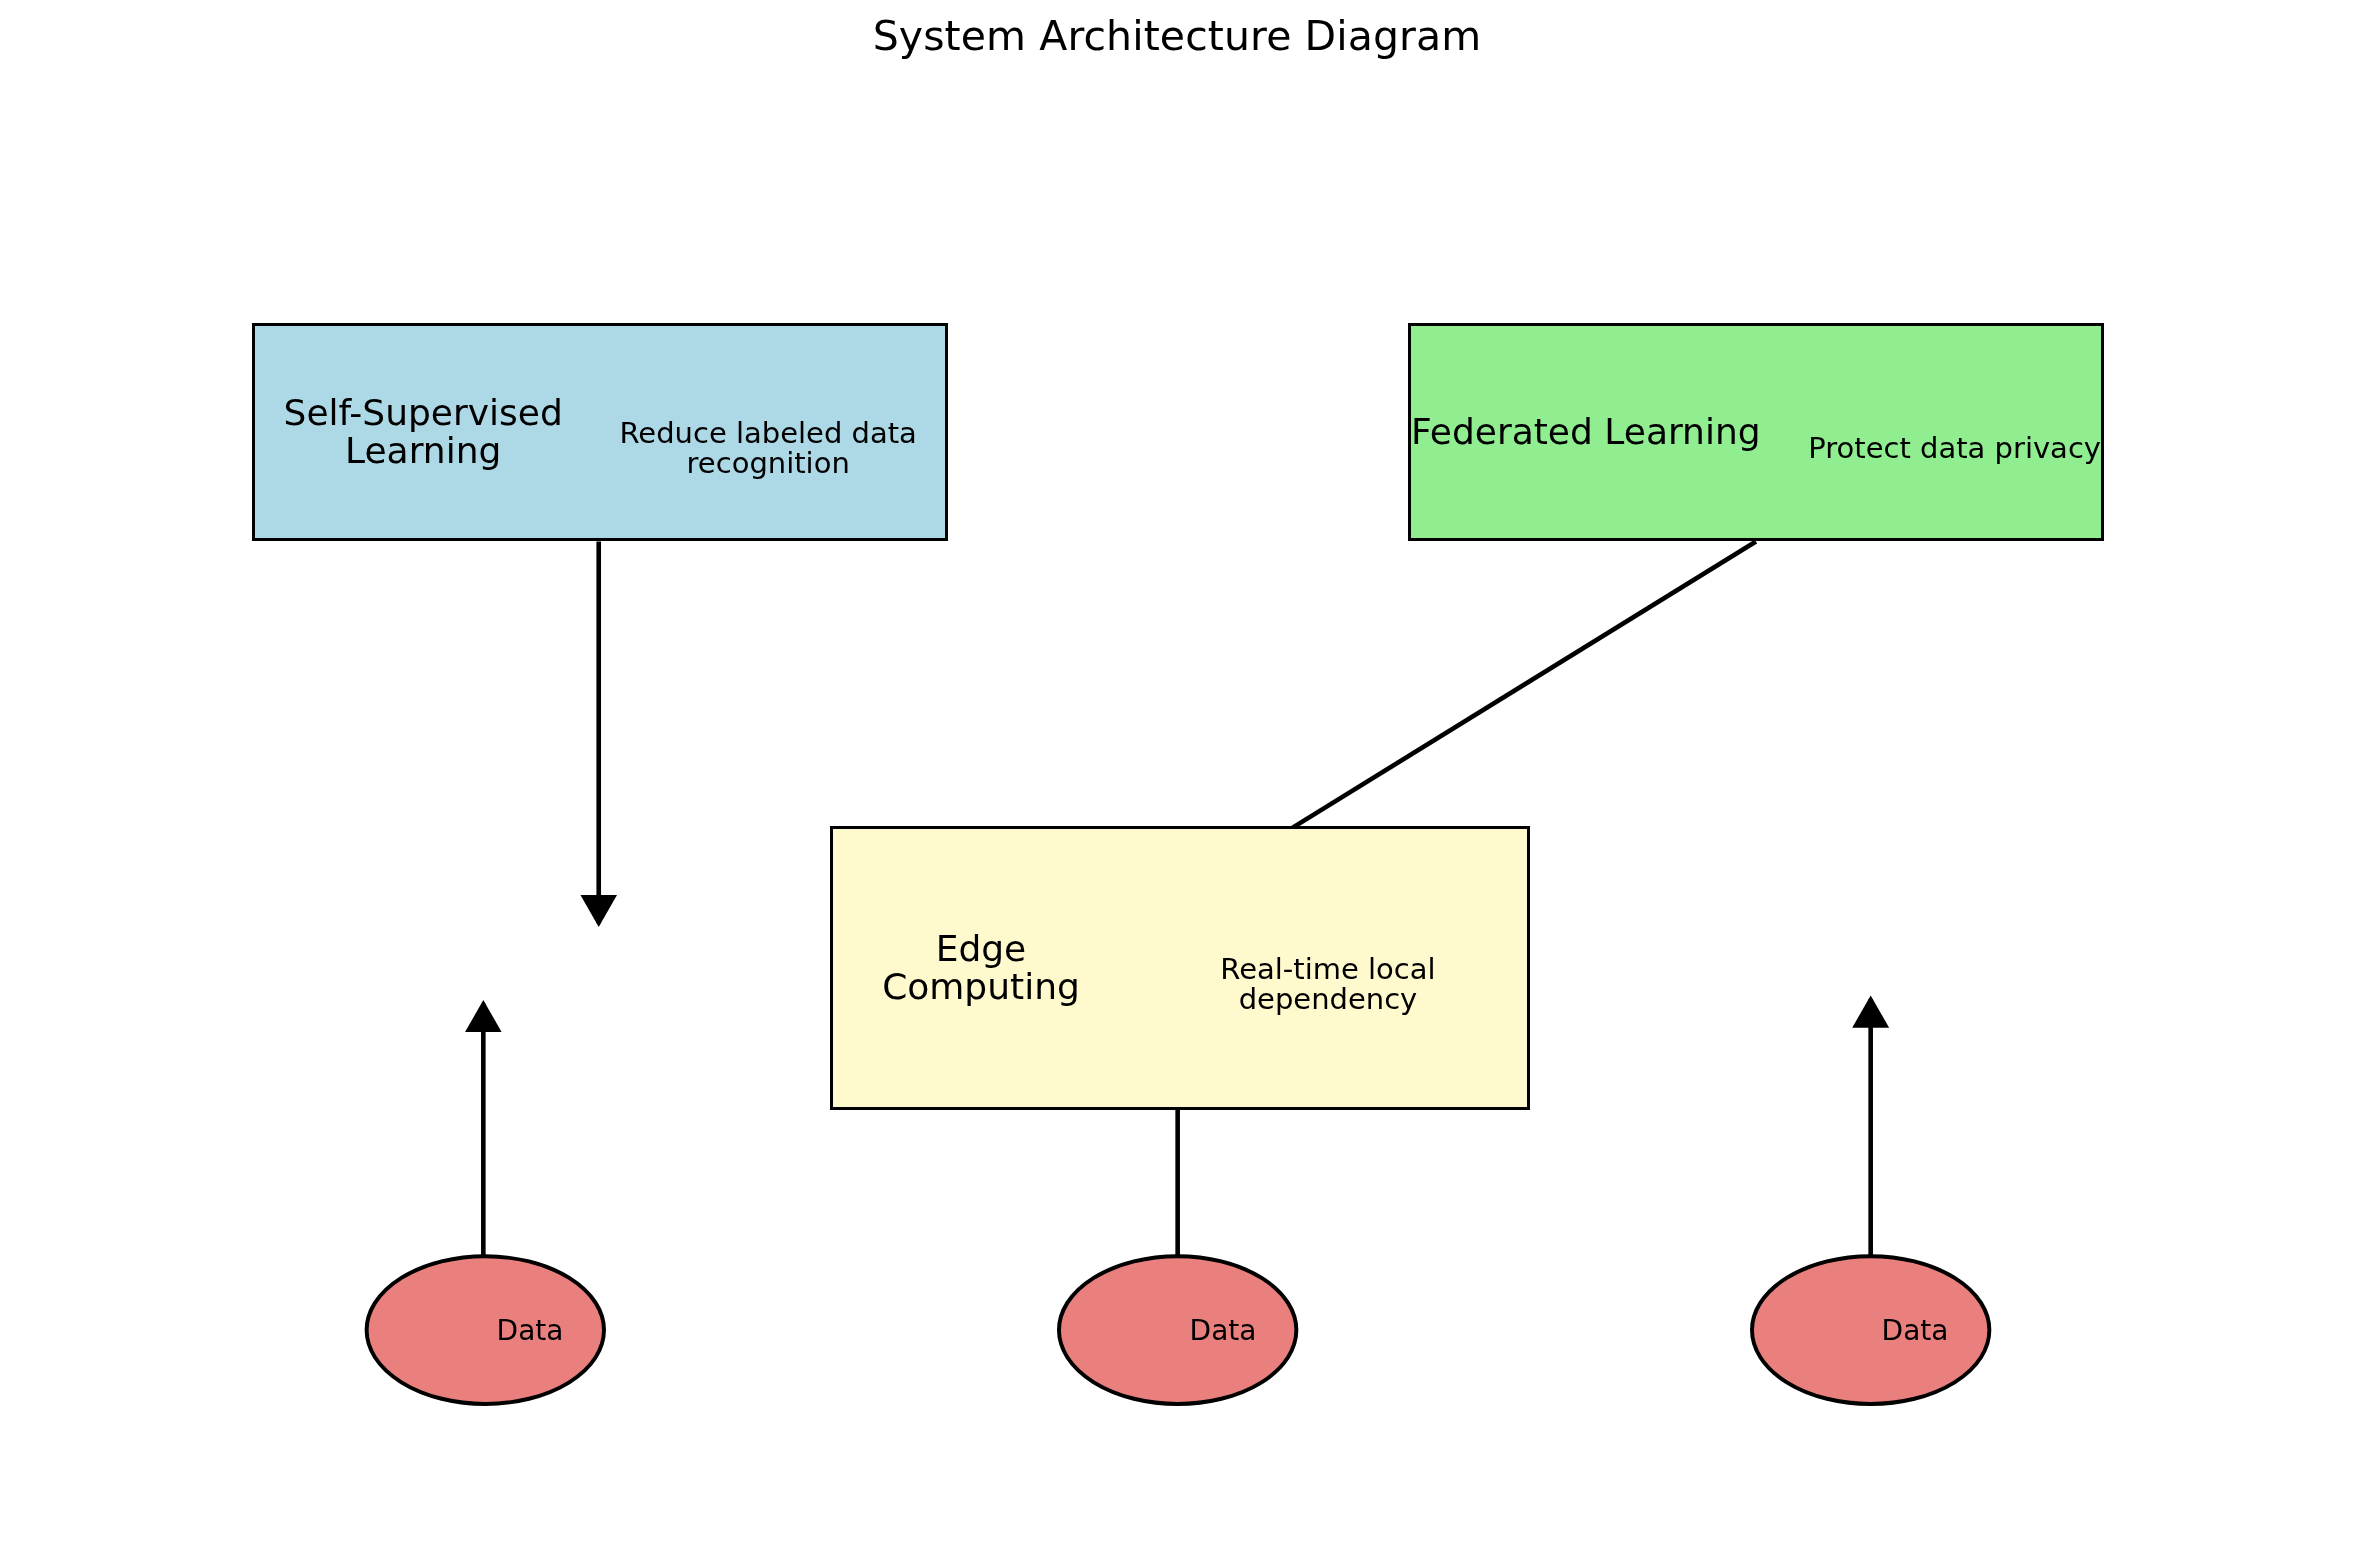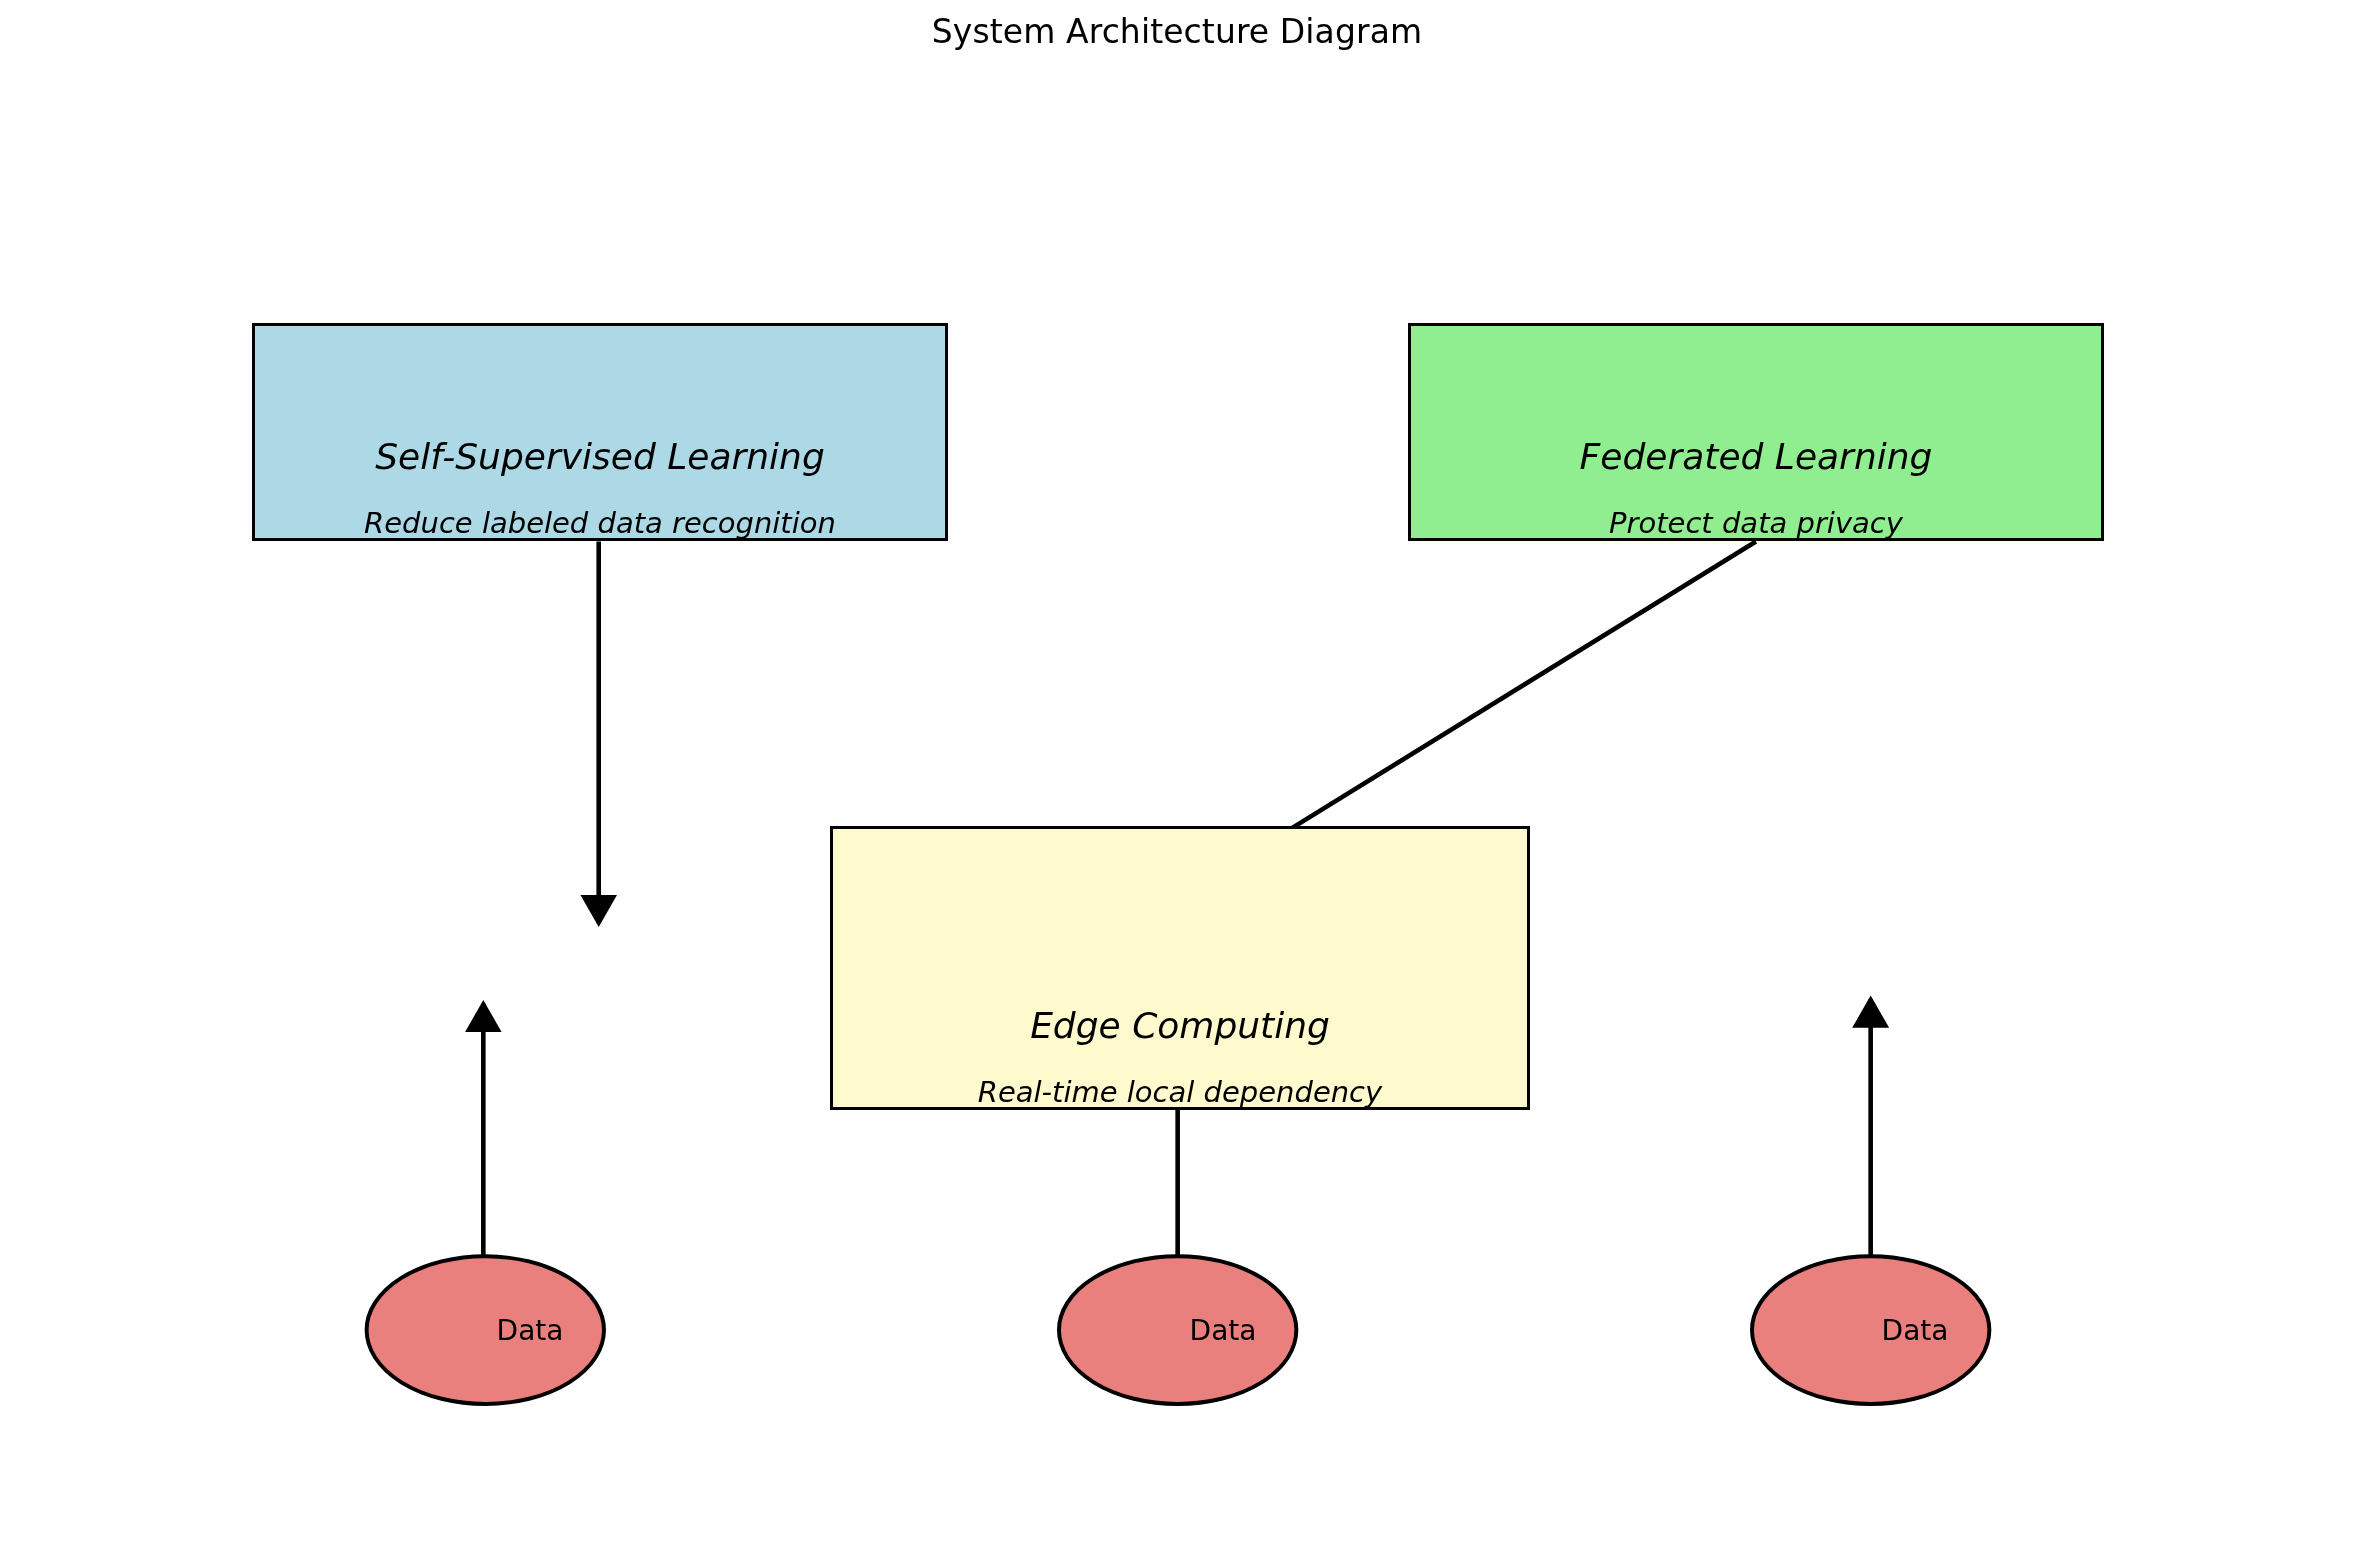--- a/index.html
+++ b/index.html
@@ -23,34 +23,33 @@
     top: 0;
     width: 2354px;
     height: 1565px;
   }
   .figure-title {
     position: absolute;
     left: 0;
     top: 12px;
     width: 2354px;
     text-align: center;
-    font-size: 33px;
+    font-size: 41px;
     color: #000000;
     letter-spacing: 0.1px;
     white-space: nowrap;
   }
   .node-box {
     position: absolute;
     border: 3.3px solid #000000;
     box-sizing: border-box;
     display: flex;
-    flex-direction: column;
+    flex-direction: row;
     align-items: center;
-    justify-content: flex-end;
-    font-style: italic;
+    justify-content: space-between;
   }
   .node-title {
     font-size: 36px;
     color: #000000;
     text-align: center;
     line-height: 1.05;
   }
   .node-subtitle {
     font-size: 29px;
     color: #000000;

